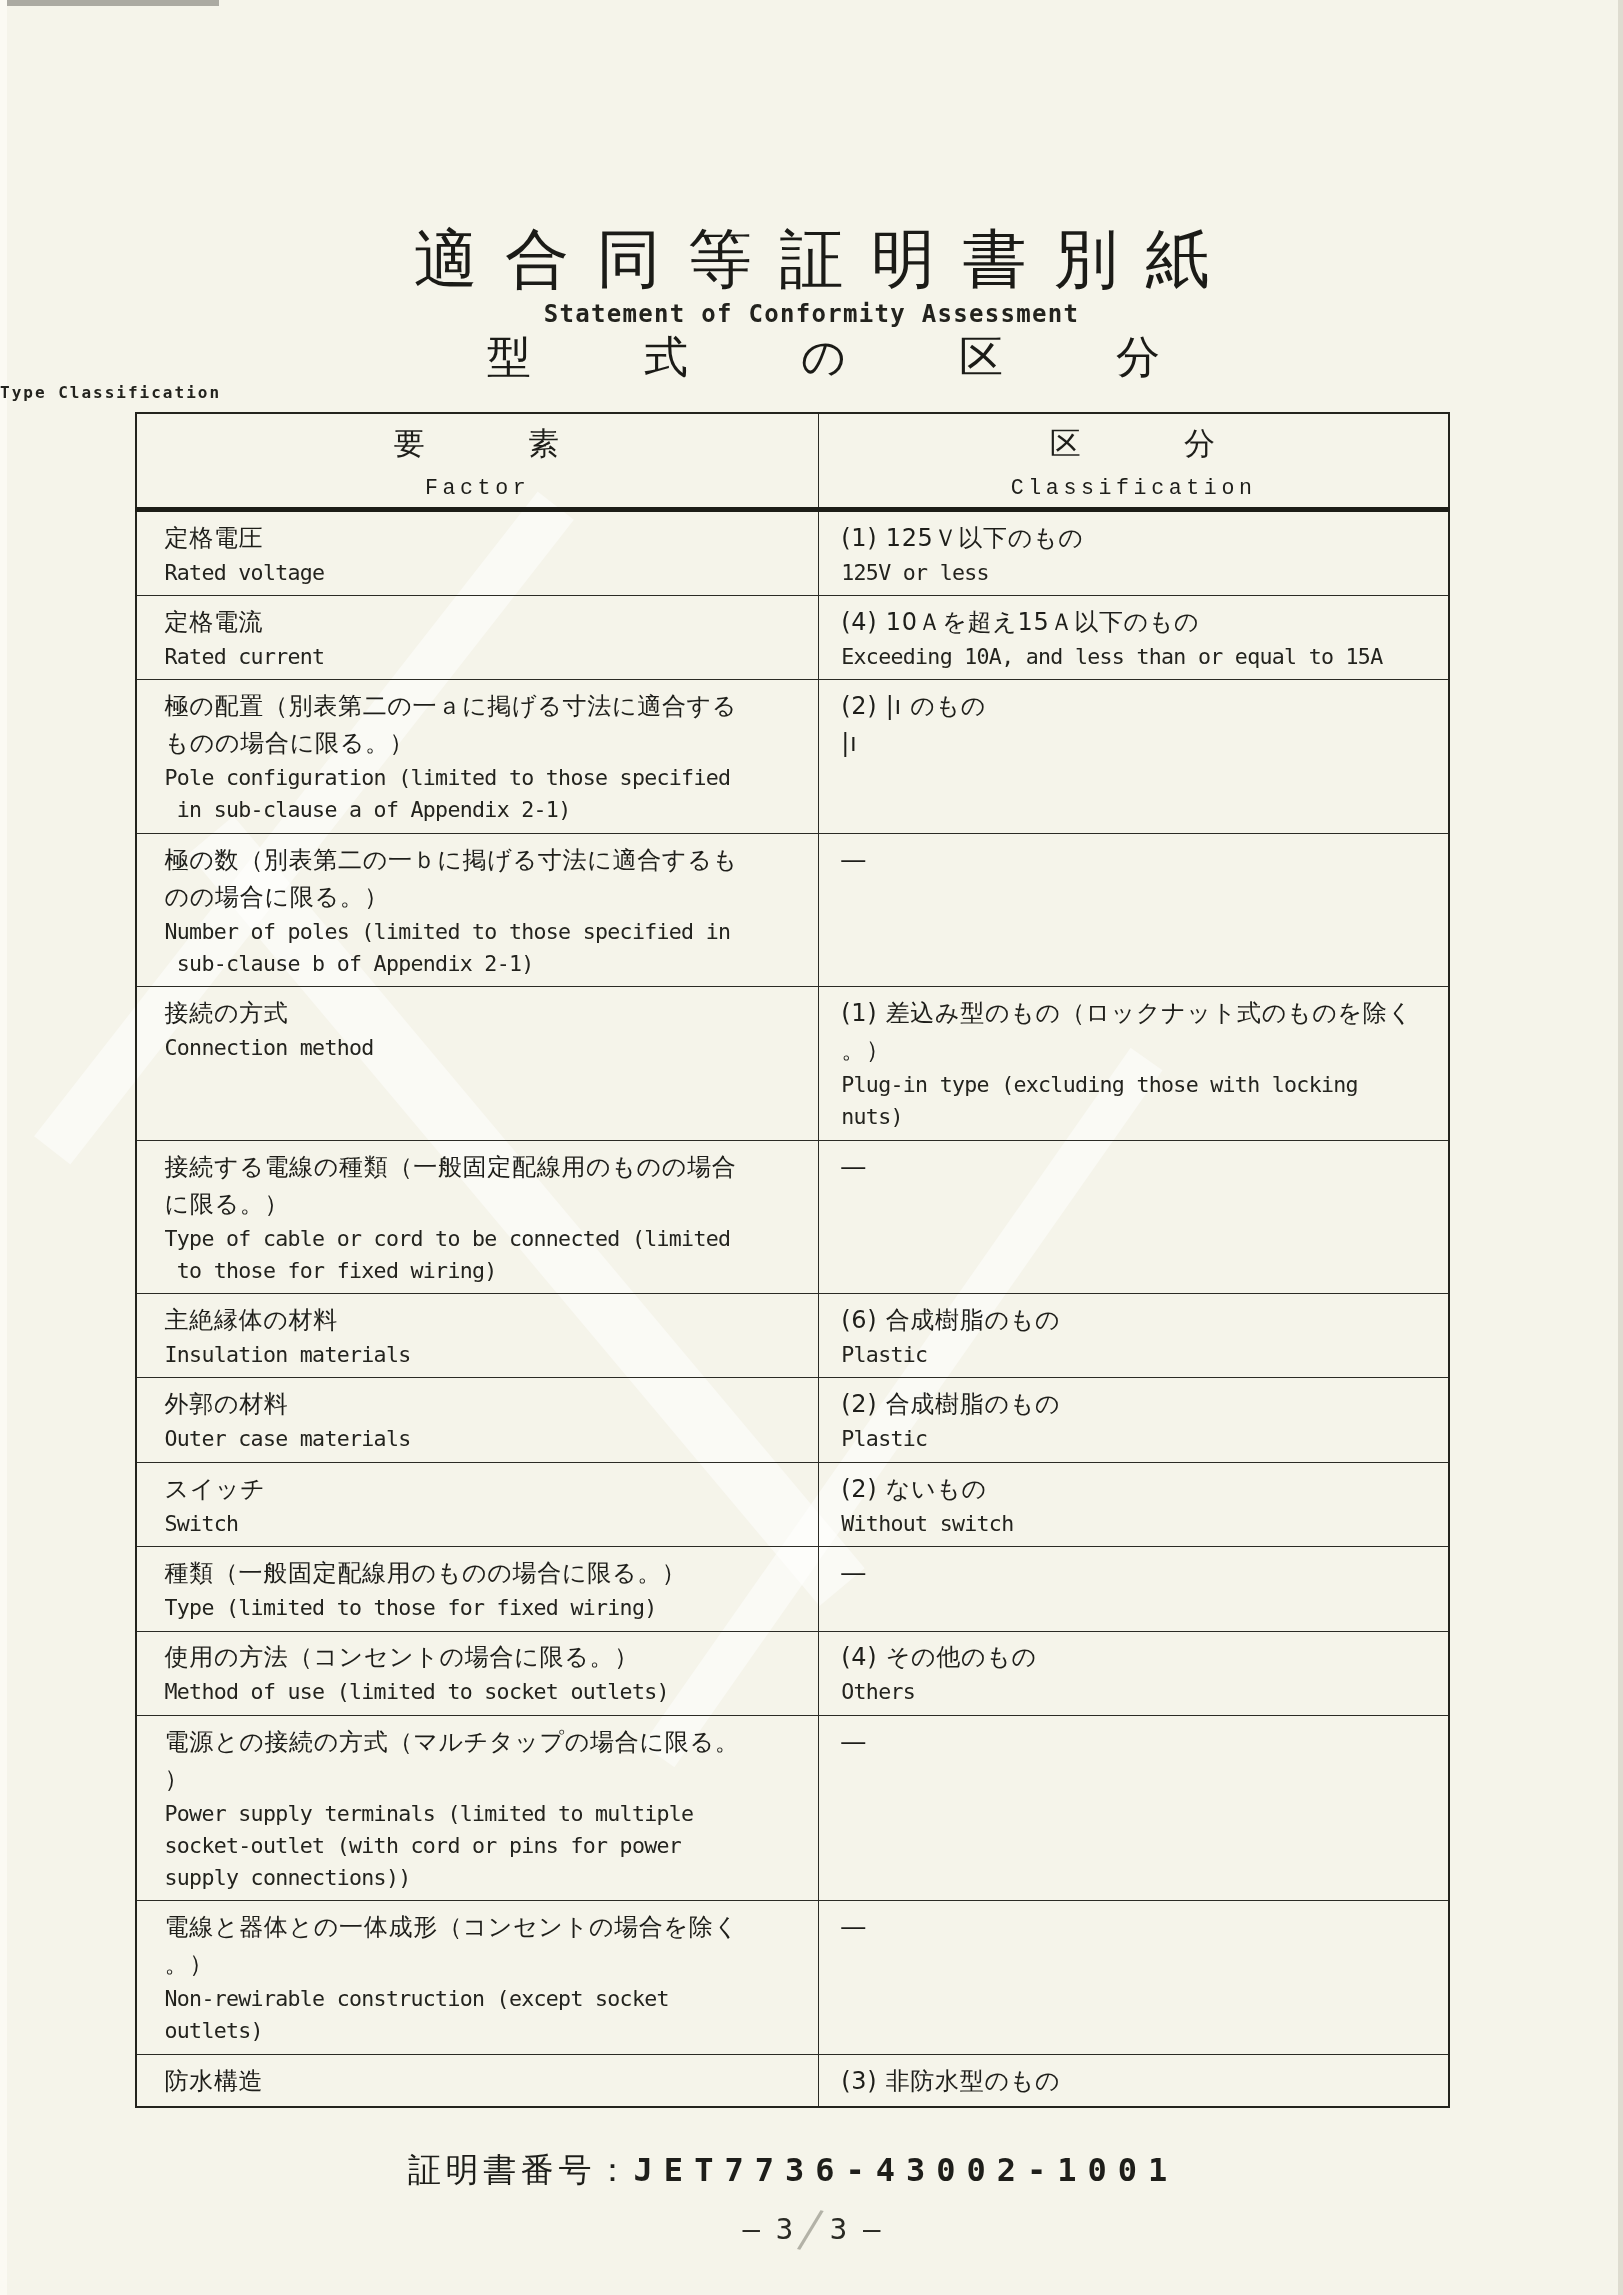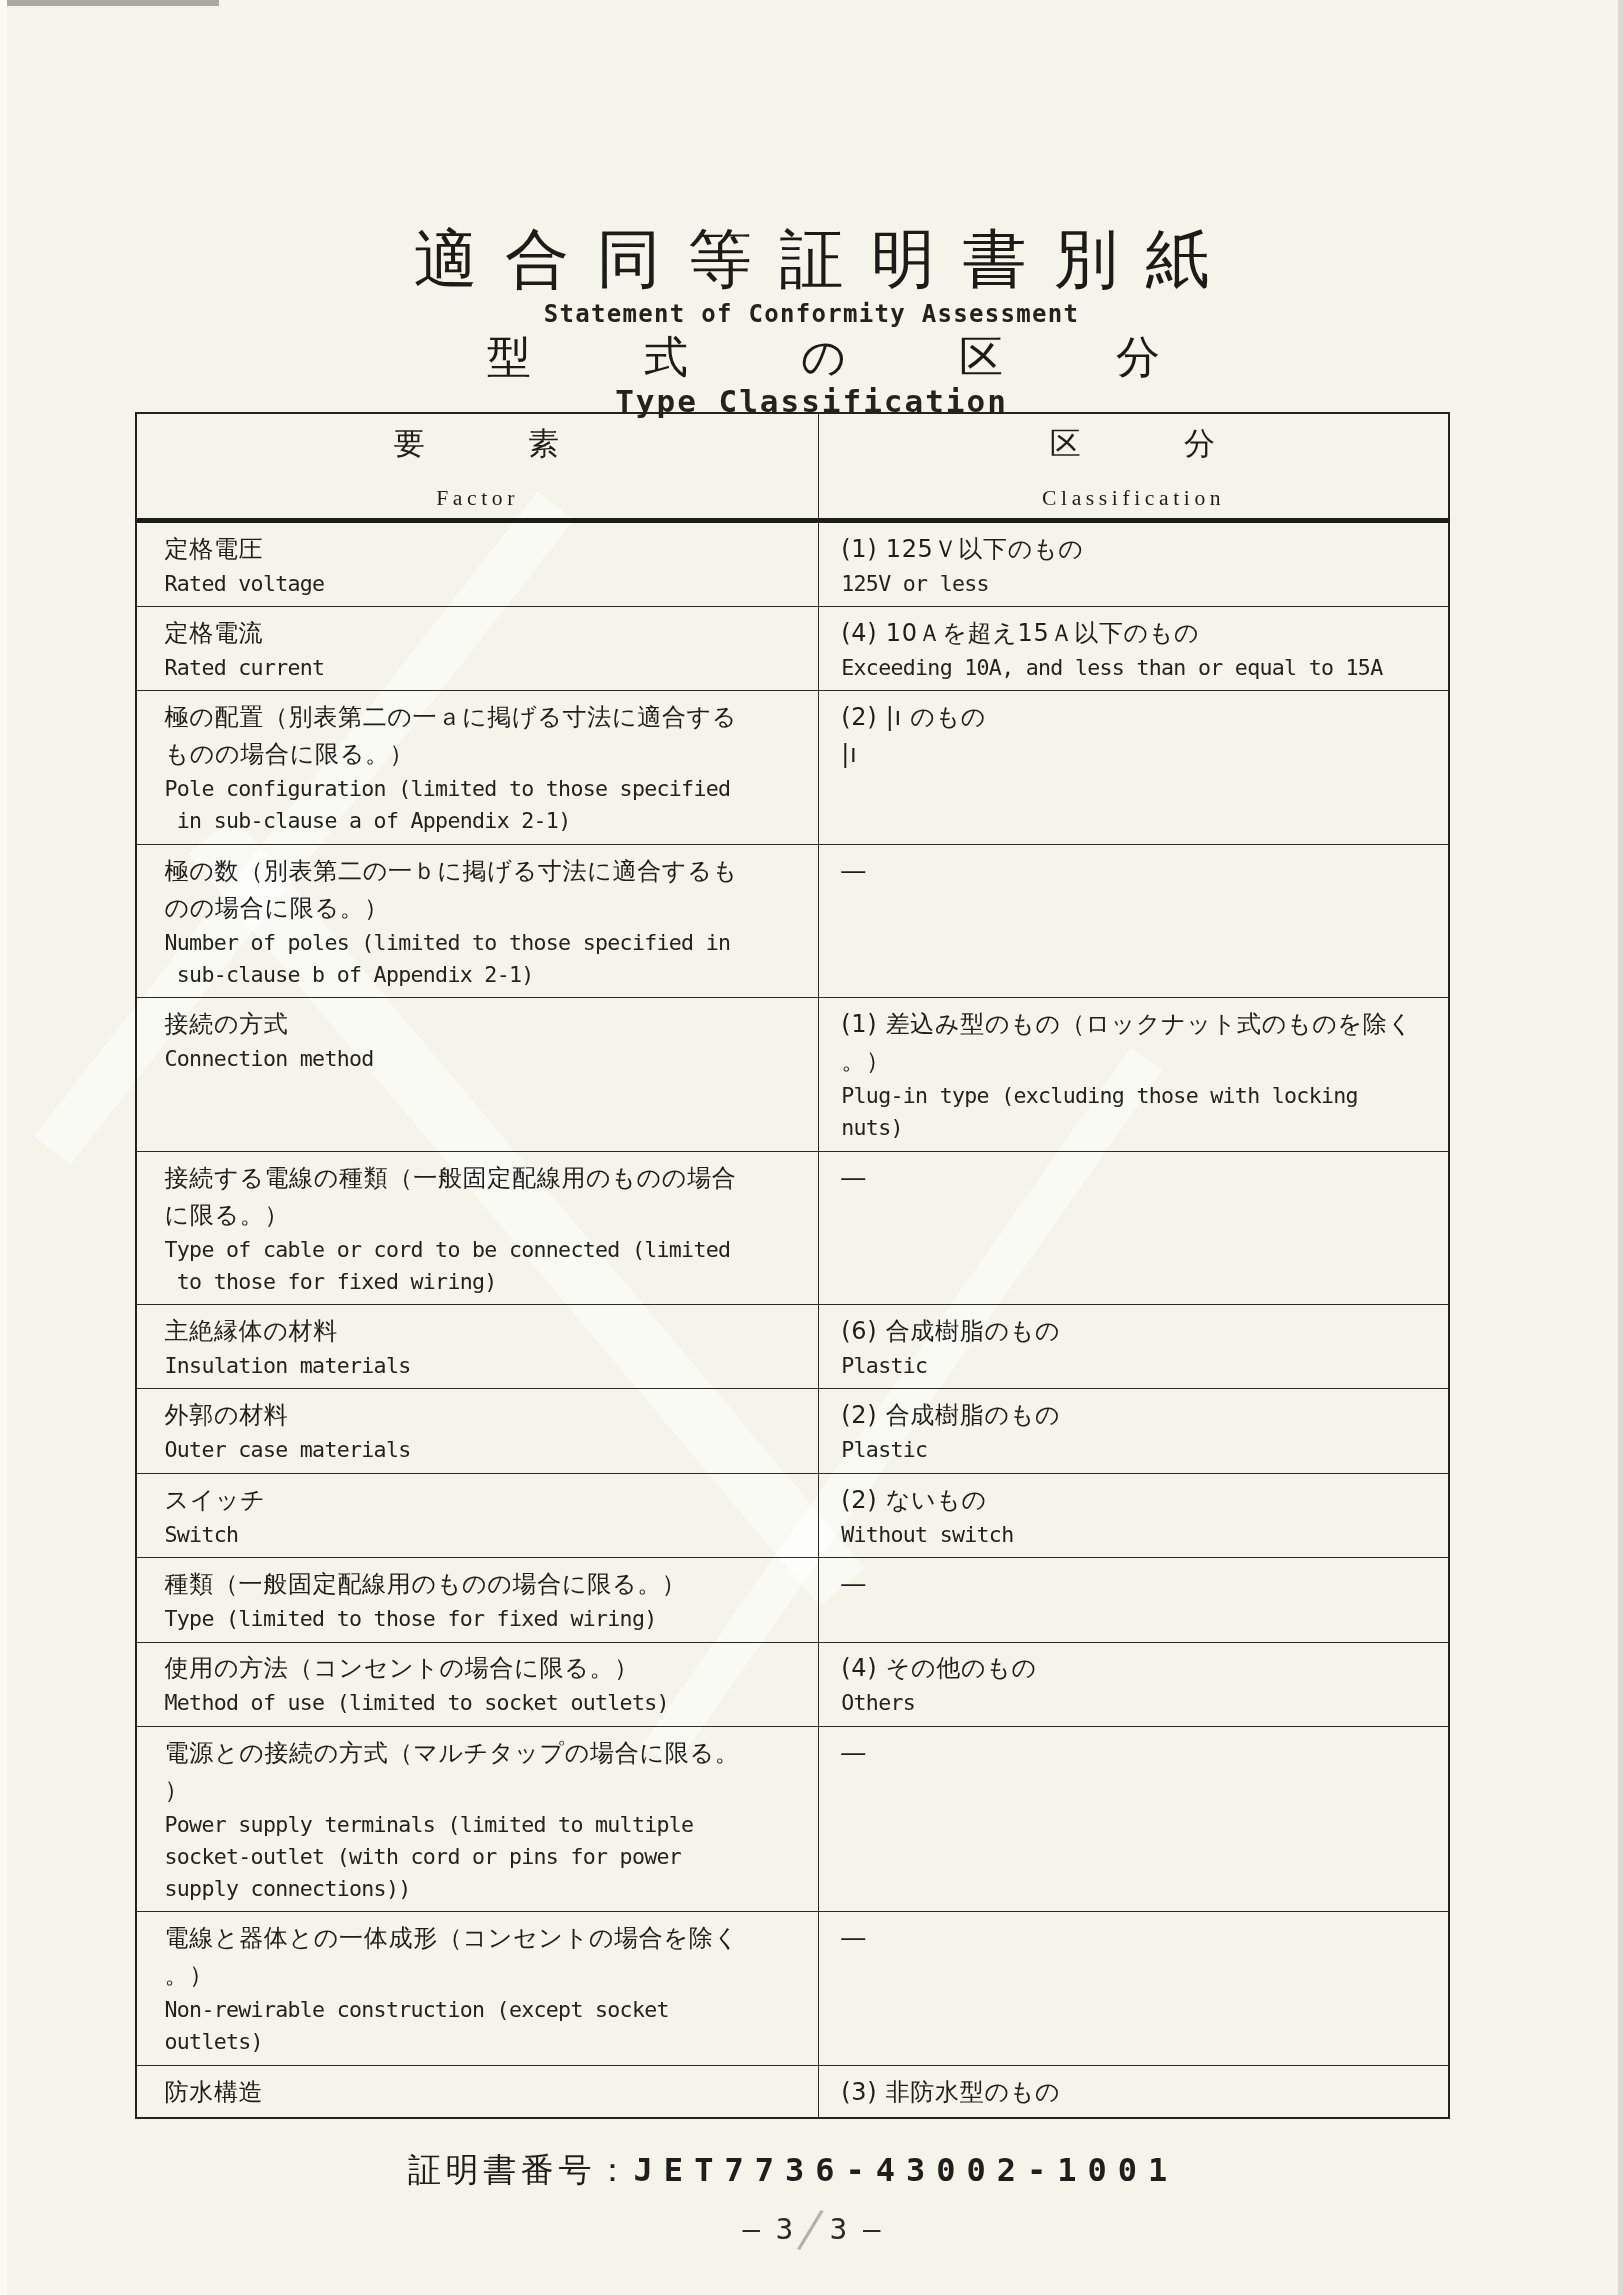--- a/index.html
+++ b/index.html
@@ -45,22 +45,22 @@
     text-align:center; font-family:"DejaVu Sans Mono", monospace;
     font-size:24px; letter-spacing:1.3px; font-weight:bold; color:#23231e;
   }
   .subtitle-jp {
     position:absolute; top:328px; left:12px; width:100%;
     text-align:center; font-size:44px; letter-spacing:113px; padding-left:113px;
     color:#1b1b17; white-space:nowrap;
   }
   .subtitle-en {
     position:absolute; top:383px; left:0; width:100%;
-    text-align:center; font-family:"DejaVu Sans Mono", monospace;
-    font-size:31px; letter-spacing:2px; font-weight:bold; color:#23231e;
+    text-align:left; font-family:"DejaVu Sans Mono", monospace;
+    font-size:16px; letter-spacing:2px; font-weight:bold; color:#23231e;
   }
 
   
   table.type-table {
     position:absolute; left:135px; top:412px; width:1315px;
     border-collapse:collapse; table-layout:fixed;
     background:transparent;
   }
   .type-table col.c-factor { width:52%; }
   .type-table col.c-class  { width:48%; }
@@ -69,22 +69,22 @@
     vertical-align:top;
   }
   .type-table { border:2px solid #23231d; }
   .type-table thead th {
     border-bottom:5.9px solid #1d1d17;
     padding:9.2px 6.5px 6.5px 6.5px;
     text-align:center; font-weight:normal;
   }
   .hdr-jp { font-size:31px; letter-spacing:2.6px; }
   .hdr-en {
-    font-family:Liberation Serif, serif;
-    font-size:21.6px; letter-spacing:4.6px; margin-top:21px;
+    font-family:Liberation Mono, monospace;
+    font-size:21.6px; letter-spacing:4.6px; margin-top:11px;
   }
   .type-table tbody td { padding:7.9px 11.8px 6.5px 27.5px; }
   .type-table tbody td.cell-class { padding-left:22px; }
   .cell-jp {
     font-size:24px; line-height:37px; white-space:pre-wrap;
     letter-spacing:0.7px;
   }
   .cell-en {
     font-family:"DejaVu Sans Mono", monospace;
     font-size:21.6px; line-height:32px; white-space:pre-wrap;

